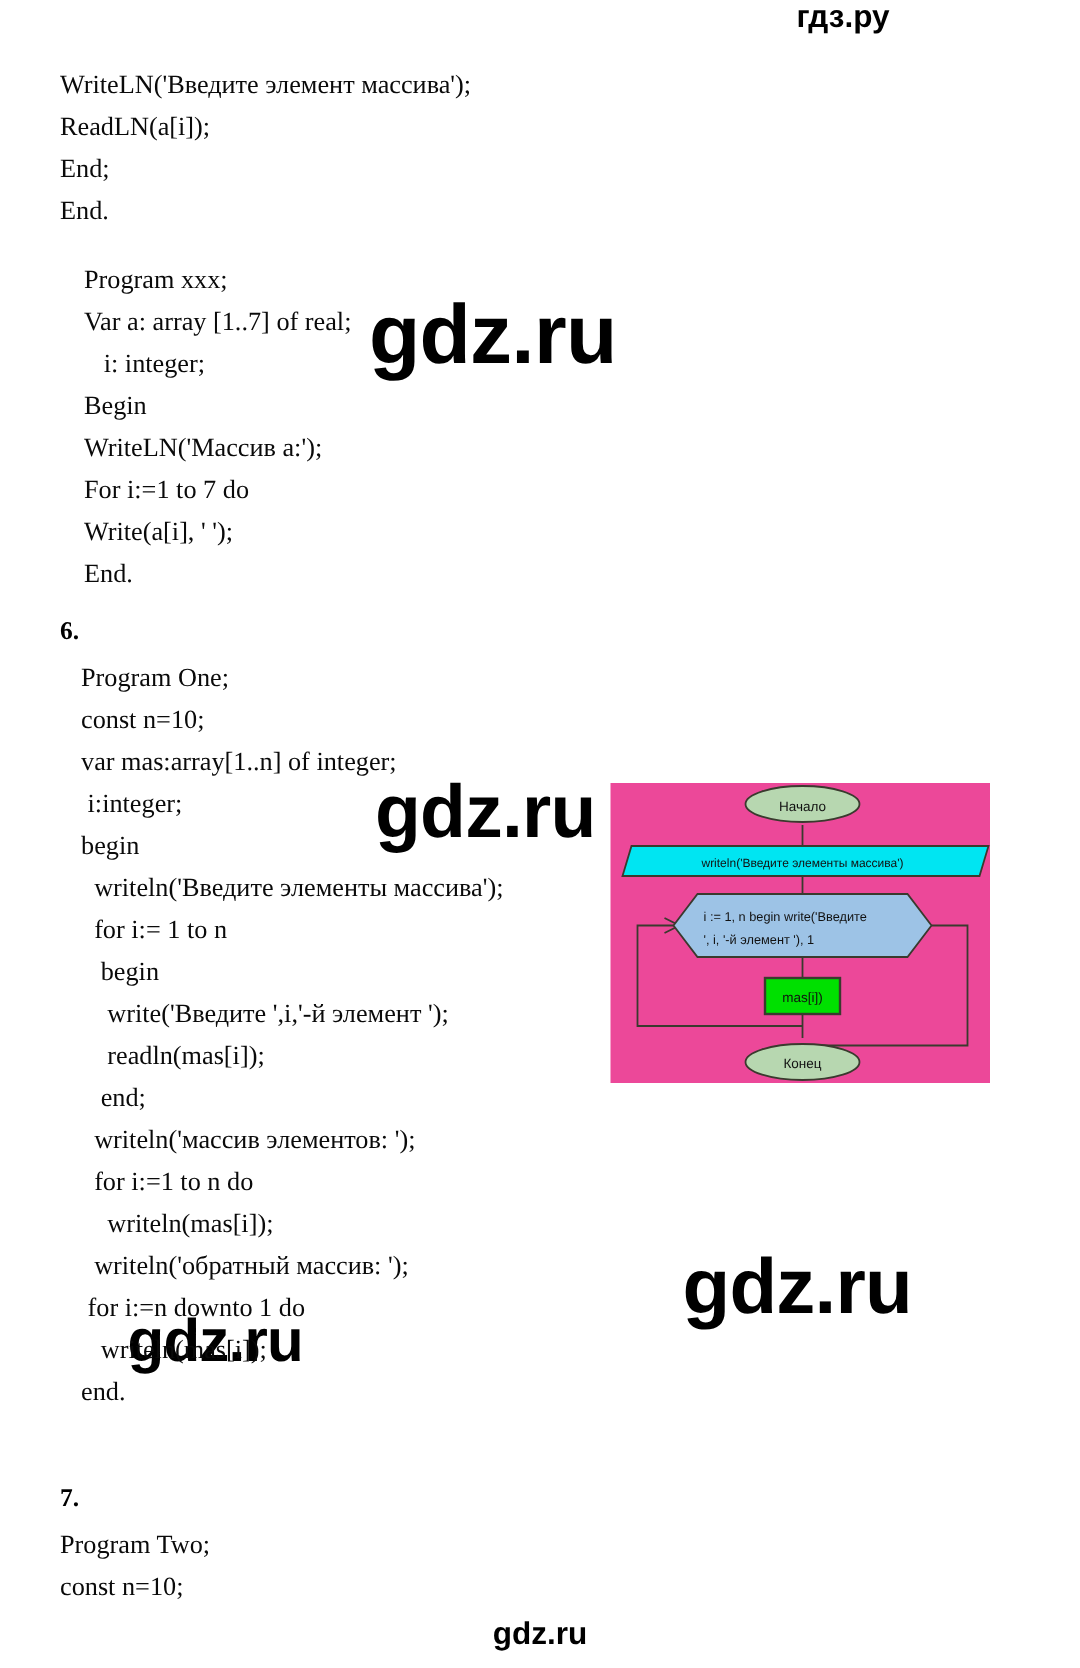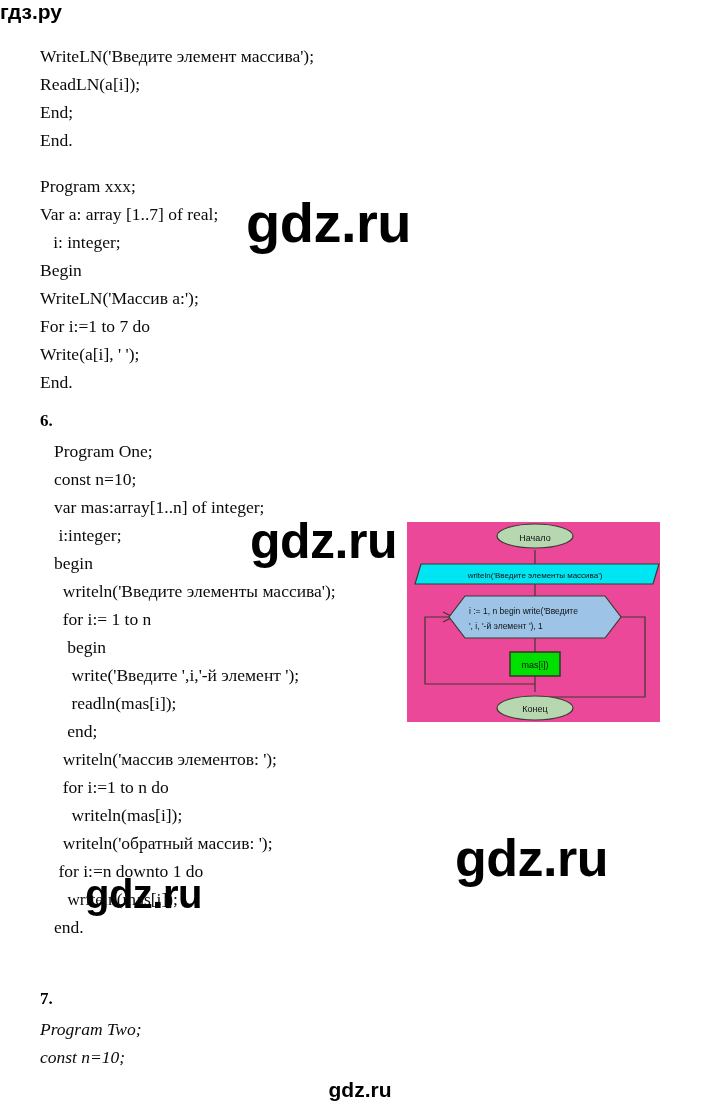--- a/index.html
+++ b/index.html
@@ -20,22 +20,22 @@
   .wm {
     position: absolute;
     font-family: "Liberation Sans", "DejaVu Sans", sans-serif;
     font-weight: bold;
     color: #000000;
     white-space: nowrap;
     letter-spacing: -0.5px;
     user-select: none;
   }
   .wm-header {
-    left: 0; top: 0; width: 577px;
-    text-align: left;
+    left: 16px; top: 0; width: 577px;
+    text-align: right;
     font-size: 21px;
     letter-spacing: 0px;
   }
   .wm-footer {
     left: 0; top: 1078px; width: 720px;
     text-align: center;
     font-size: 21px;
     letter-spacing: 0px;
   }
   .wm-big-1 { left: 246px; top: 190px; font-size: 56px; }
@@ -46,27 +46,27 @@
   
   .code {
     position: absolute;
     font-family: "Liberation Serif", "DejaVu Serif", serif;
     font-size: 17.5px;
     line-height: 28px;
     white-space: pre;
     color: #0a0a0a;
   }
   .code-a { left: 40px; top: 42px; }
-  .code-b { left: 40px; top: 172px; font-family: Liberation Serif, serif; }
+  .code-b { left: 56px; top: 172px; font-family: Liberation Serif, serif; }
   .num-6  { left: 40px; top: 411px; font-weight: bold; font-size: 17px;
             font-family: "Liberation Serif","DejaVu Serif",serif; position: absolute; }
   .code-c { left: 54px; top: 437px; }
   .num-7  { left: 40px; top: 989px; font-weight: bold; font-size: 17px;
             font-family: "Liberation Serif","DejaVu Serif",serif; position: absolute; }
-  .code-d { left: 40px; top: 1015px; font-style: italic; }
+  .code-d { left: 40px; top: 1015px; }
 
   
   #flowchart-panel {
     position: absolute;
     left: 407px;
     top: 522px;
     width: 253px;
     height: 200px;
     background: #ec4899;
   }

